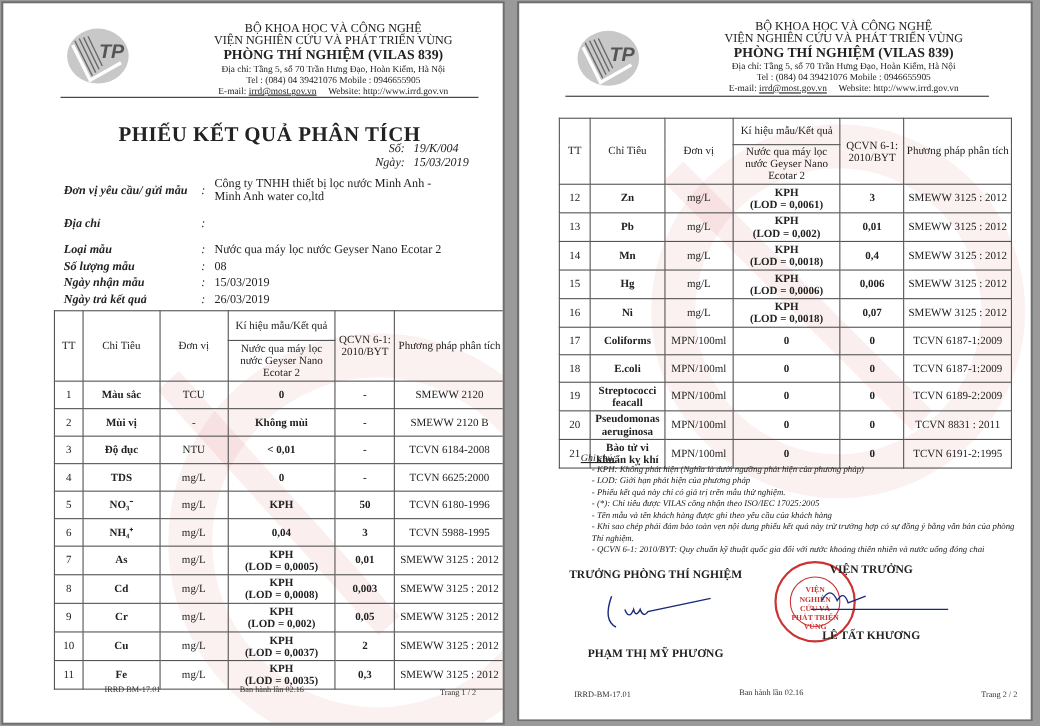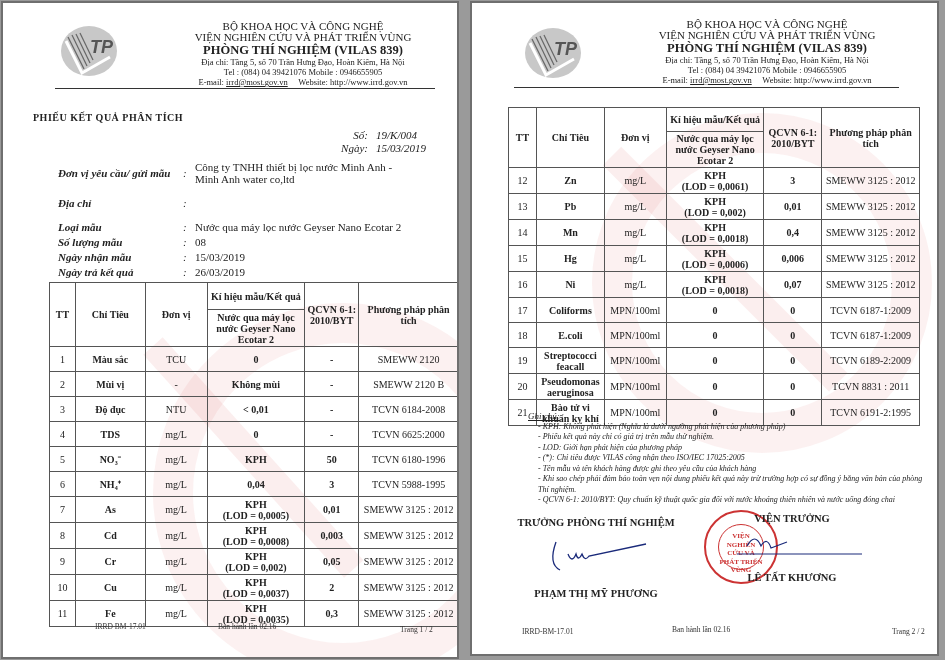--- a/index.html
+++ b/index.html
@@ -24,33 +24,33 @@
   .logo { position:absolute; width:62px; height:56px; }
   .logo svg { width:100%; height:100%; }
   .hdr-text { position:absolute; text-align:center; line-height:11px; }
   .hdr-text .l1 { font-size:11px; }
   .hdr-text .l2 { font-size:11px; }
   .hdr-text .l3 { font-size:12.5px; font-weight:bold; line-height:14px; }
   .hdr-text .l4, .hdr-text .l5, .hdr-text .l6 { font-size:8.5px; line-height:10px; }
   .hdr-text .u { text-decoration:underline; }
   .hdr-rule { position:absolute; height:0; border-top:1.5px solid #333; }
 
-  .title { position:absolute; left:0; right:0; text-align:left; font-weight:bold; font-size:10px; letter-spacing:0.5px; }
+  .title { position:absolute; left:0; right:0; text-align:center; font-weight:bold; font-size:19px; letter-spacing:0.5px; }
   .ref { position:absolute; font-style:italic; font-size:11px; line-height:13px; }
   .ref .k { display:inline-block; width:40px; text-align:right; margin-right:8px; }
 
   .info { position:absolute; font-size:11px; }
   .info-row { display:flex; line-height:12px; margin-bottom:3px; }
   .info-row .lbl { width:125px; font-weight:bold; font-style:italic; }
   .info-row .colon { width:12px; font-style:italic; }
   .info-row .val { flex:1; }
 
   table.res { position:absolute; border-collapse:collapse; font-size:10px; text-align:center; }
   table.res td, table.res th { border:1px solid #555; padding:0 2px; line-height:11px; }
-  table.res th { font-weight:bold; font-size:10px; }
+  table.res th { font-weight:normal; font-size:10px; }
   table.res td.b { font-weight:bold; }
   table.res td.m { font-size:10px; }
 
   .notes { position:absolute; font-size:8px; font-style:italic; line-height:10.5px; }
   .notes .ttl { text-decoration:underline; font-size:9px; }
   .notes .n { padding-left:10px; }
 
   .sig { position:absolute; text-align:center; font-size:10.5px; font-weight:bold; }
   .stamp { position:absolute; width:74px; height:74px; border-radius:50%; border:2px solid #c33; box-sizing:border-box; color:#c33; font-size:7px; text-align:center; }
   .stamp .in { position:absolute; left:12px; top:12px; width:46px; height:46px; border:1px solid #c33; border-radius:50%; line-height:8.5px; padding-top:7px; box-sizing:border-box; font-weight:bold; }
@@ -435,22 +435,22 @@
           </td>
           <td class="b">0</td>
           <td class="m">TCVN 6191-2:1995</td>
         </tr>
       </tbody>
   </table>
 
   <div class="notes" style="left:56px; top:408px; width:400px;">
     <div class="ttl">Ghi chú:</div>
     <div class="n">- KPH: Không phát hiện (Nghĩa là dưới ngưỡng phát hiện của phương pháp)</div>
+    <div class="n">- LOD: Giới hạn phát hiện của phương pháp</div>
     <div class="n">- Phiếu kết quả này chỉ có giá trị trên mẫu thử nghiệm.</div>
-    <div class="n">- LOD: Giới hạn phát hiện của phương pháp</div>
     <div class="n">- (*): Chỉ tiêu được VILAS công nhận theo ISO/IEC 17025:2005</div>
     <div class="n">- Tên mẫu và tên khách hàng được ghi theo yêu cầu của khách hàng</div>
     <div class="n">- Khi sao chép phải đảm bảo toàn vẹn nội dung phiếu kết quả này trừ trường hợp có sự đồng ý bằng văn bản của phòng Thí nghiệm.</div>
     <div class="n">- QCVN 6-1: 2010/BYT: Quy chuẩn kỹ thuật quốc gia đối với nước khoáng thiên nhiên và nước uống đóng chai</div>
   </div>
 
   <div class="sig" style="left:39px; top:514px; width:170px;">
     <div>TRƯỞNG PHÒNG THÍ NGHIỆM</div>
     <svg width="120" height="40" style="margin-top:6px;">
         <path d="M20 8 Q12 30 24 36 M32 20 q4 10 8 0 q2 8 6 0 q3 8 7 2 L110 10" stroke="#1a2a7a" stroke-width="1.3" fill="none"></path>

